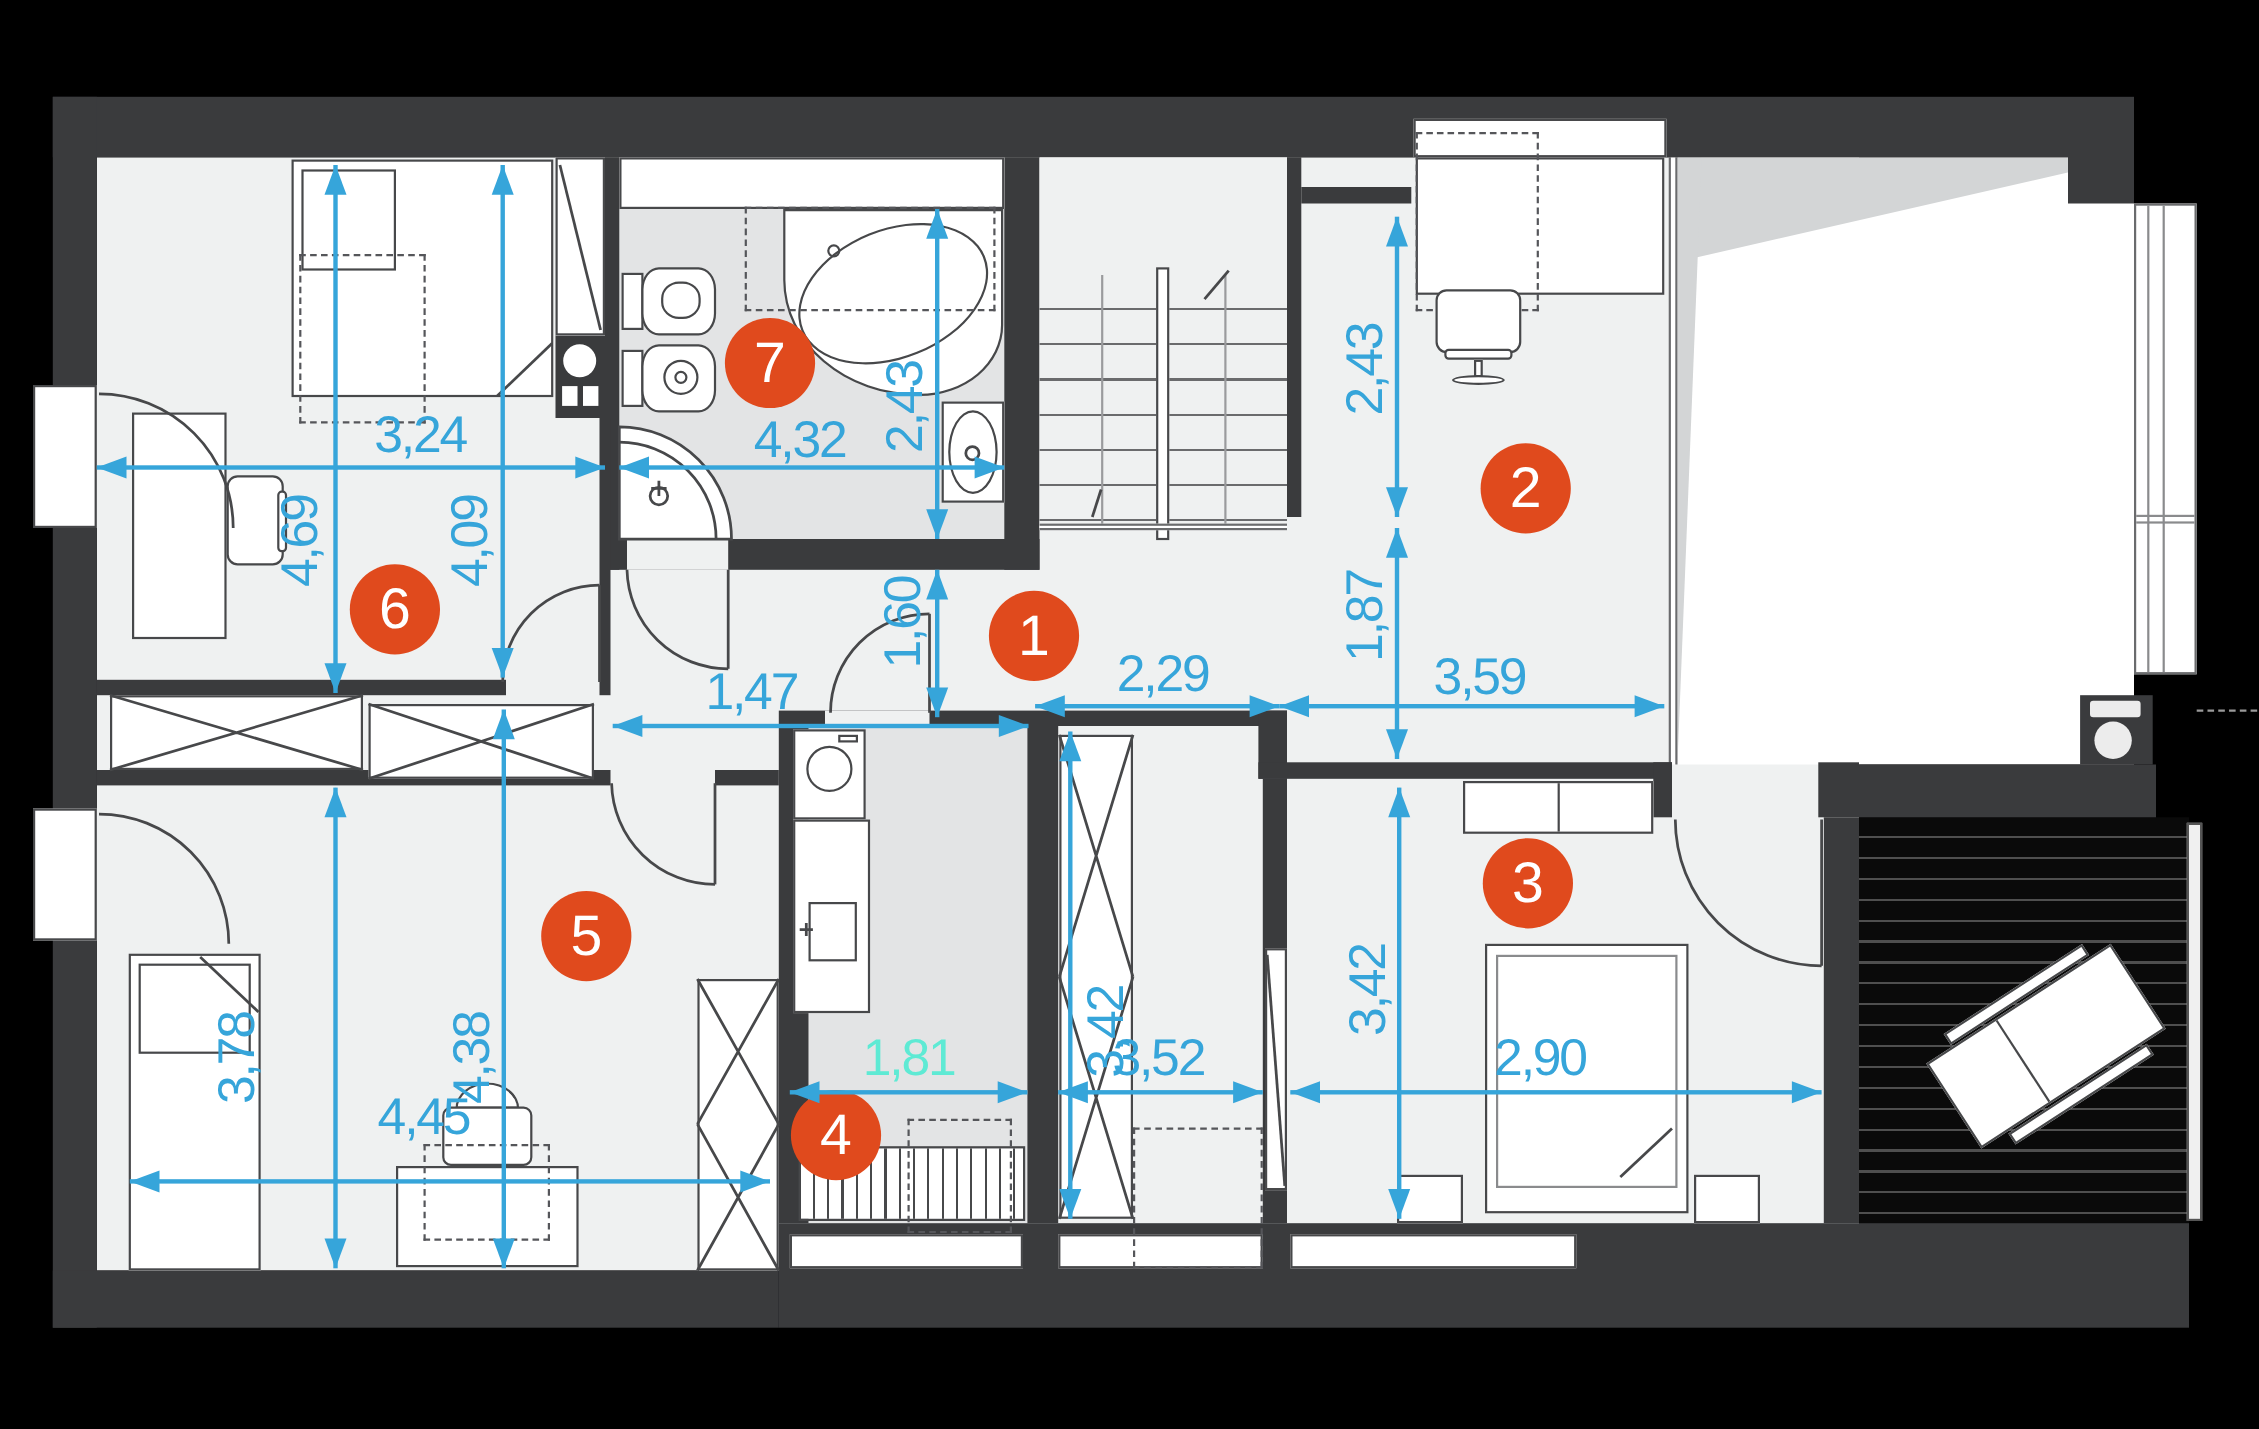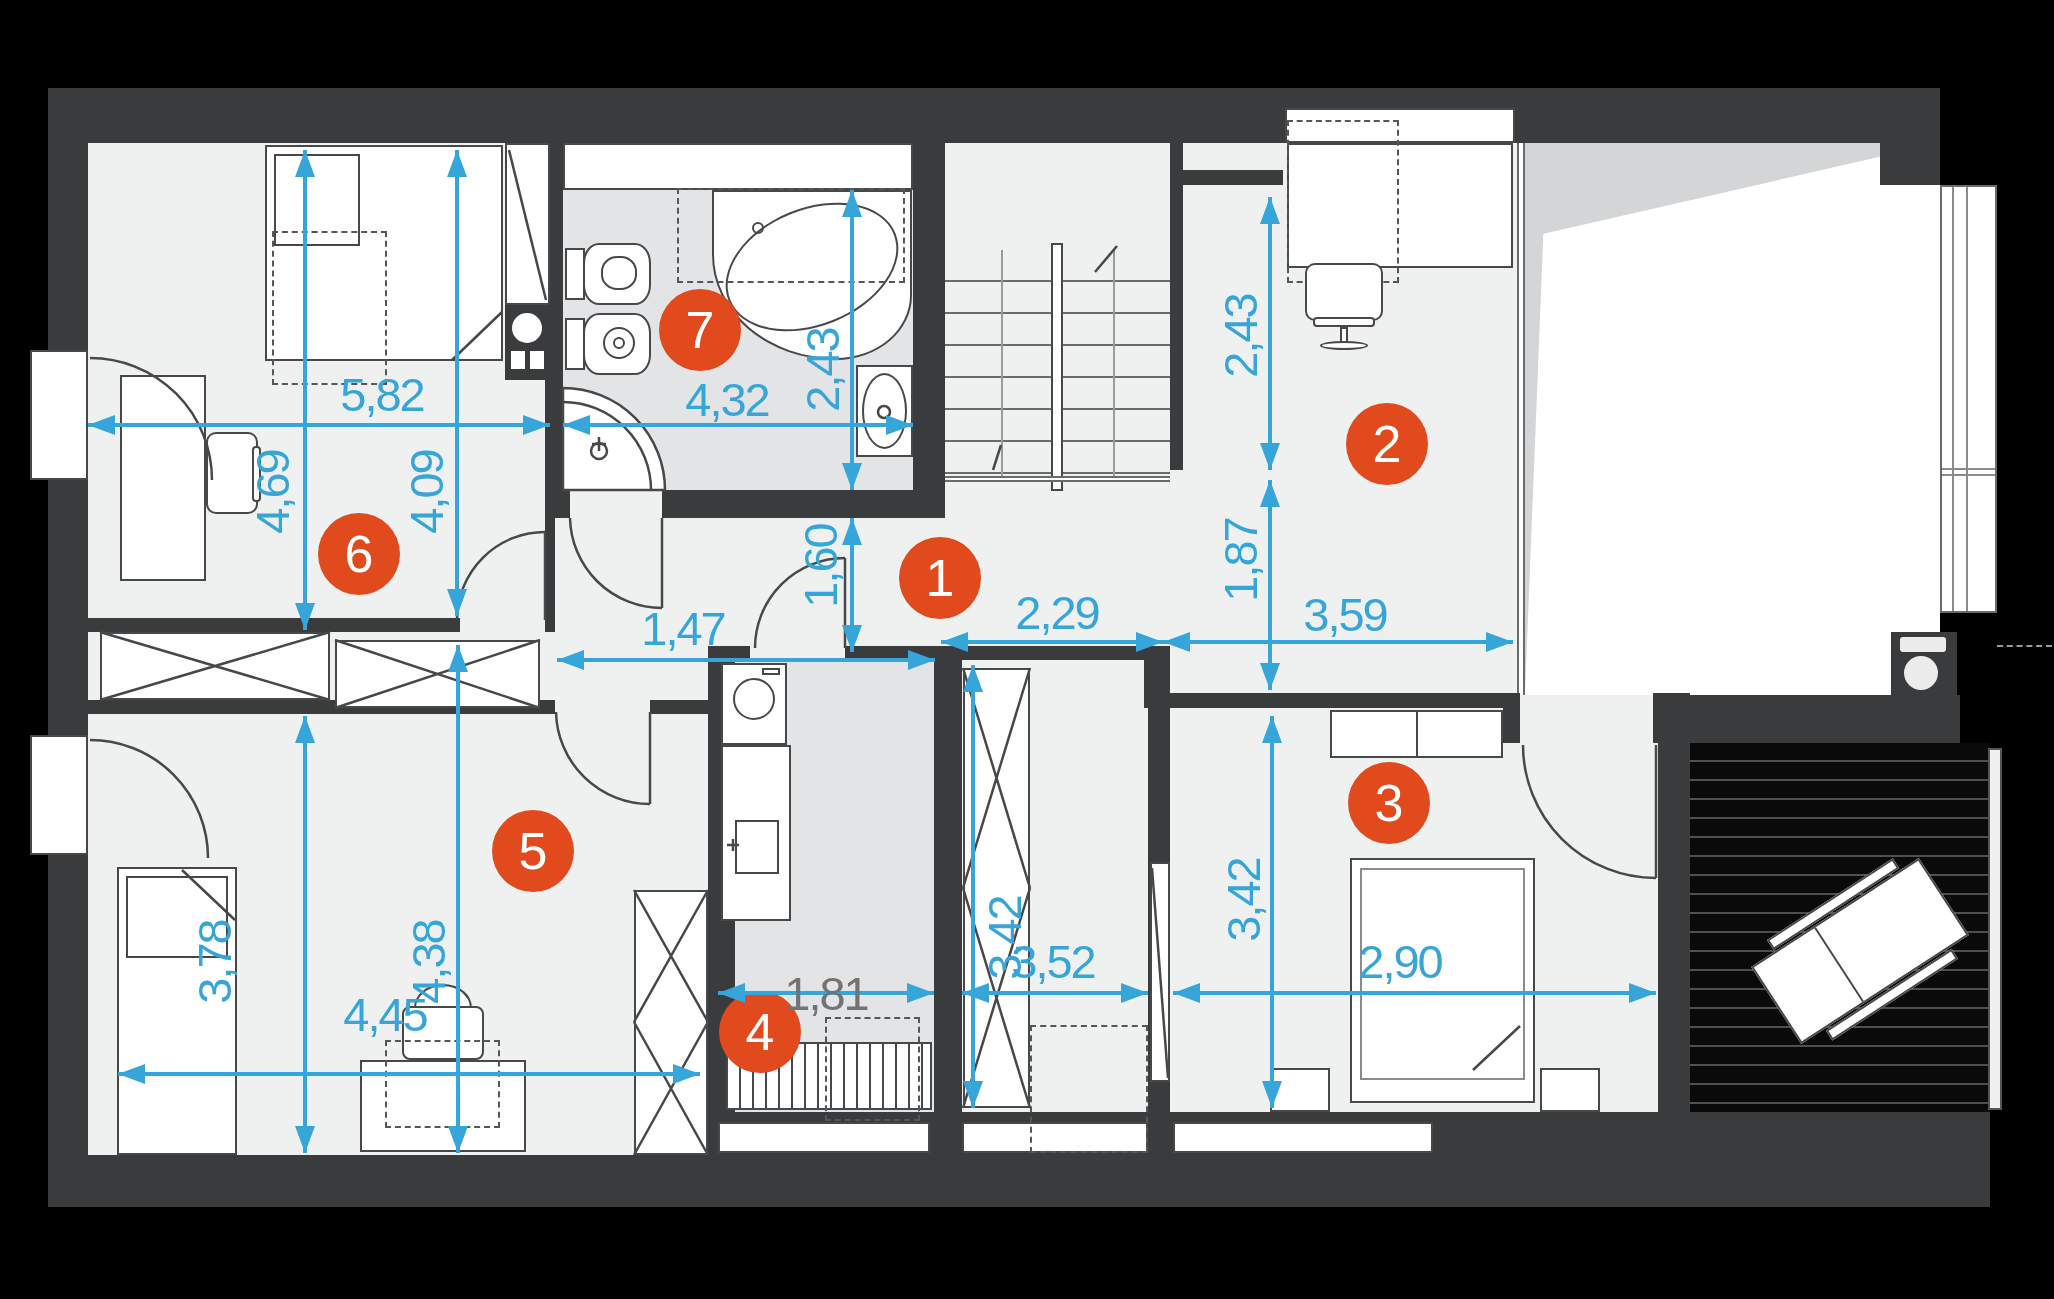--- a/index.html
+++ b/index.html
@@ -213,21 +213,21 @@
       <div class="badge" style="left: 1389px; top: 803px; background: rgb(224, 74, 29);">3</div>
       <div class="badge" style="left: 760px; top: 1032px; background: rgb(224, 74, 29);">4</div>
       <div class="badge" style="left: 533px; top: 851px; background: rgb(224, 74, 29);">5</div>
       <div class="badge" style="left: 359px; top: 554px; background: rgb(224, 74, 29);">6</div>
       <div class="badge" style="left: 700px; top: 330px; background: rgb(224, 74, 29);">7</div>
     </div>
   <div id="dims-layer">
       <div class="dim-line" style="background: rgb(54, 165, 218); left: 88px; top: 423px; width: 462px; height: 4px;"></div>
       <div class="ar" style="border-top: 10px solid transparent; border-bottom: 10px solid transparent; border-right: 27px solid rgb(54, 165, 218); left: 88px; top: 415px;"></div>
       <div class="ar" style="border-top: 10px solid transparent; border-bottom: 10px solid transparent; border-left: 27px solid rgb(54, 165, 218); left: 523px; top: 415px;"></div>
-      <div class="dim-label" style="left: 382px; top: 394px; color: rgb(54, 165, 218);">5,82</div>
+      <div class="dim-label" style="left: 382px; top: 394px; color: rgb(54, 165, 218);">3,24</div>
       <div class="dim-line" style="background: rgb(54, 165, 218); left: 563px; top: 423px; width: 350px; height: 4px;"></div>
       <div class="ar" style="border-top: 10px solid transparent; border-bottom: 10px solid transparent; border-right: 27px solid rgb(54, 165, 218); left: 563px; top: 415px;"></div>
       <div class="ar" style="border-top: 10px solid transparent; border-bottom: 10px solid transparent; border-left: 27px solid rgb(54, 165, 218); left: 886px; top: 415px;"></div>
       <div class="dim-label" style="left: 727px; top: 399px; color: rgb(54, 165, 218);">4,32</div>
       <div class="dim-line" style="background: rgb(54, 165, 218); left: 850px; top: 190px; width: 4px; height: 300px;"></div>
       <div class="ar" style="border-left: 10px solid transparent; border-right: 10px solid transparent; border-bottom: 27px solid rgb(54, 165, 218); left: 842px; top: 190px;"></div>
       <div class="ar" style="border-left: 10px solid transparent; border-right: 10px solid transparent; border-top: 27px solid rgb(54, 165, 218); left: 842px; top: 463px;"></div>
       <div class="dim-label v" style="left: 822px; top: 370px; color: rgb(54, 165, 218);">2,43</div>
       <div class="dim-line" style="background: rgb(54, 165, 218); left: 850px; top: 518px; width: 4px; height: 134px;"></div>
       <div class="ar" style="border-left: 10px solid transparent; border-right: 10px solid transparent; border-bottom: 27px solid rgb(54, 165, 218); left: 842px; top: 518px;"></div>
@@ -269,21 +269,21 @@
       <div class="ar" style="border-left: 10px solid transparent; border-right: 10px solid transparent; border-bottom: 27px solid rgb(54, 165, 218); left: 448px; top: 645px;"></div>
       <div class="ar" style="border-left: 10px solid transparent; border-right: 10px solid transparent; border-top: 27px solid rgb(54, 165, 218); left: 448px; top: 1126px;"></div>
       <div class="dim-label v" style="left: 428px; top: 962px; color: rgb(54, 165, 218);">4,38</div>
       <div class="dim-line" style="background: rgb(54, 165, 218); left: 118px; top: 1072px; width: 582px; height: 4px;"></div>
       <div class="ar" style="border-top: 10px solid transparent; border-bottom: 10px solid transparent; border-right: 27px solid rgb(54, 165, 218); left: 118px; top: 1064px;"></div>
       <div class="ar" style="border-top: 10px solid transparent; border-bottom: 10px solid transparent; border-left: 27px solid rgb(54, 165, 218); left: 673px; top: 1064px;"></div>
       <div class="dim-label" style="left: 385px; top: 1014px; color: rgb(54, 165, 218);">4,45</div>
       <div class="dim-line" style="background: rgb(54, 165, 218); left: 718px; top: 991px; width: 216px; height: 4px;"></div>
       <div class="ar" style="border-top: 10px solid transparent; border-bottom: 10px solid transparent; border-right: 27px solid rgb(54, 165, 218); left: 718px; top: 983px;"></div>
       <div class="ar" style="border-top: 10px solid transparent; border-bottom: 10px solid transparent; border-left: 27px solid rgb(54, 165, 218); left: 907px; top: 983px;"></div>
-      <div class="dim-label" style="left: 826px; top: 961px; color: #737373; margin-top: 32px;">1,81</div>
+      <div class="dim-label" style="left: 826px; top: 961px; color: #5eead4;">1,81</div>
       <div class="dim-line" style="background: rgb(54, 165, 218); left: 971px; top: 665px; width: 4px; height: 443px;"></div>
       <div class="ar" style="border-left: 10px solid transparent; border-right: 10px solid transparent; border-bottom: 27px solid rgb(54, 165, 218); left: 963px; top: 665px;"></div>
       <div class="ar" style="border-left: 10px solid transparent; border-right: 10px solid transparent; border-top: 27px solid rgb(54, 165, 218); left: 963px; top: 1081px;"></div>
       <div class="dim-label v" style="left: 1004px; top: 938px; color: rgb(54, 165, 218);">3,42</div>
       <div class="dim-line" style="background: rgb(54, 165, 218); left: 962px; top: 991px; width: 186px; height: 4px;"></div>
       <div class="ar" style="border-top: 10px solid transparent; border-bottom: 10px solid transparent; border-right: 27px solid rgb(54, 165, 218); left: 962px; top: 983px;"></div>
       <div class="ar" style="border-top: 10px solid transparent; border-bottom: 10px solid transparent; border-left: 27px solid rgb(54, 165, 218); left: 1121px; top: 983px;"></div>
       <div class="dim-label" style="left: 1053px; top: 961px; color: rgb(54, 165, 218);">3,52</div>
       <div class="dim-line" style="background: rgb(54, 165, 218); left: 1270px; top: 716px; width: 4px; height: 392px;"></div>
       <div class="ar" style="border-left: 10px solid transparent; border-right: 10px solid transparent; border-bottom: 27px solid rgb(54, 165, 218); left: 1262px; top: 716px;"></div>

